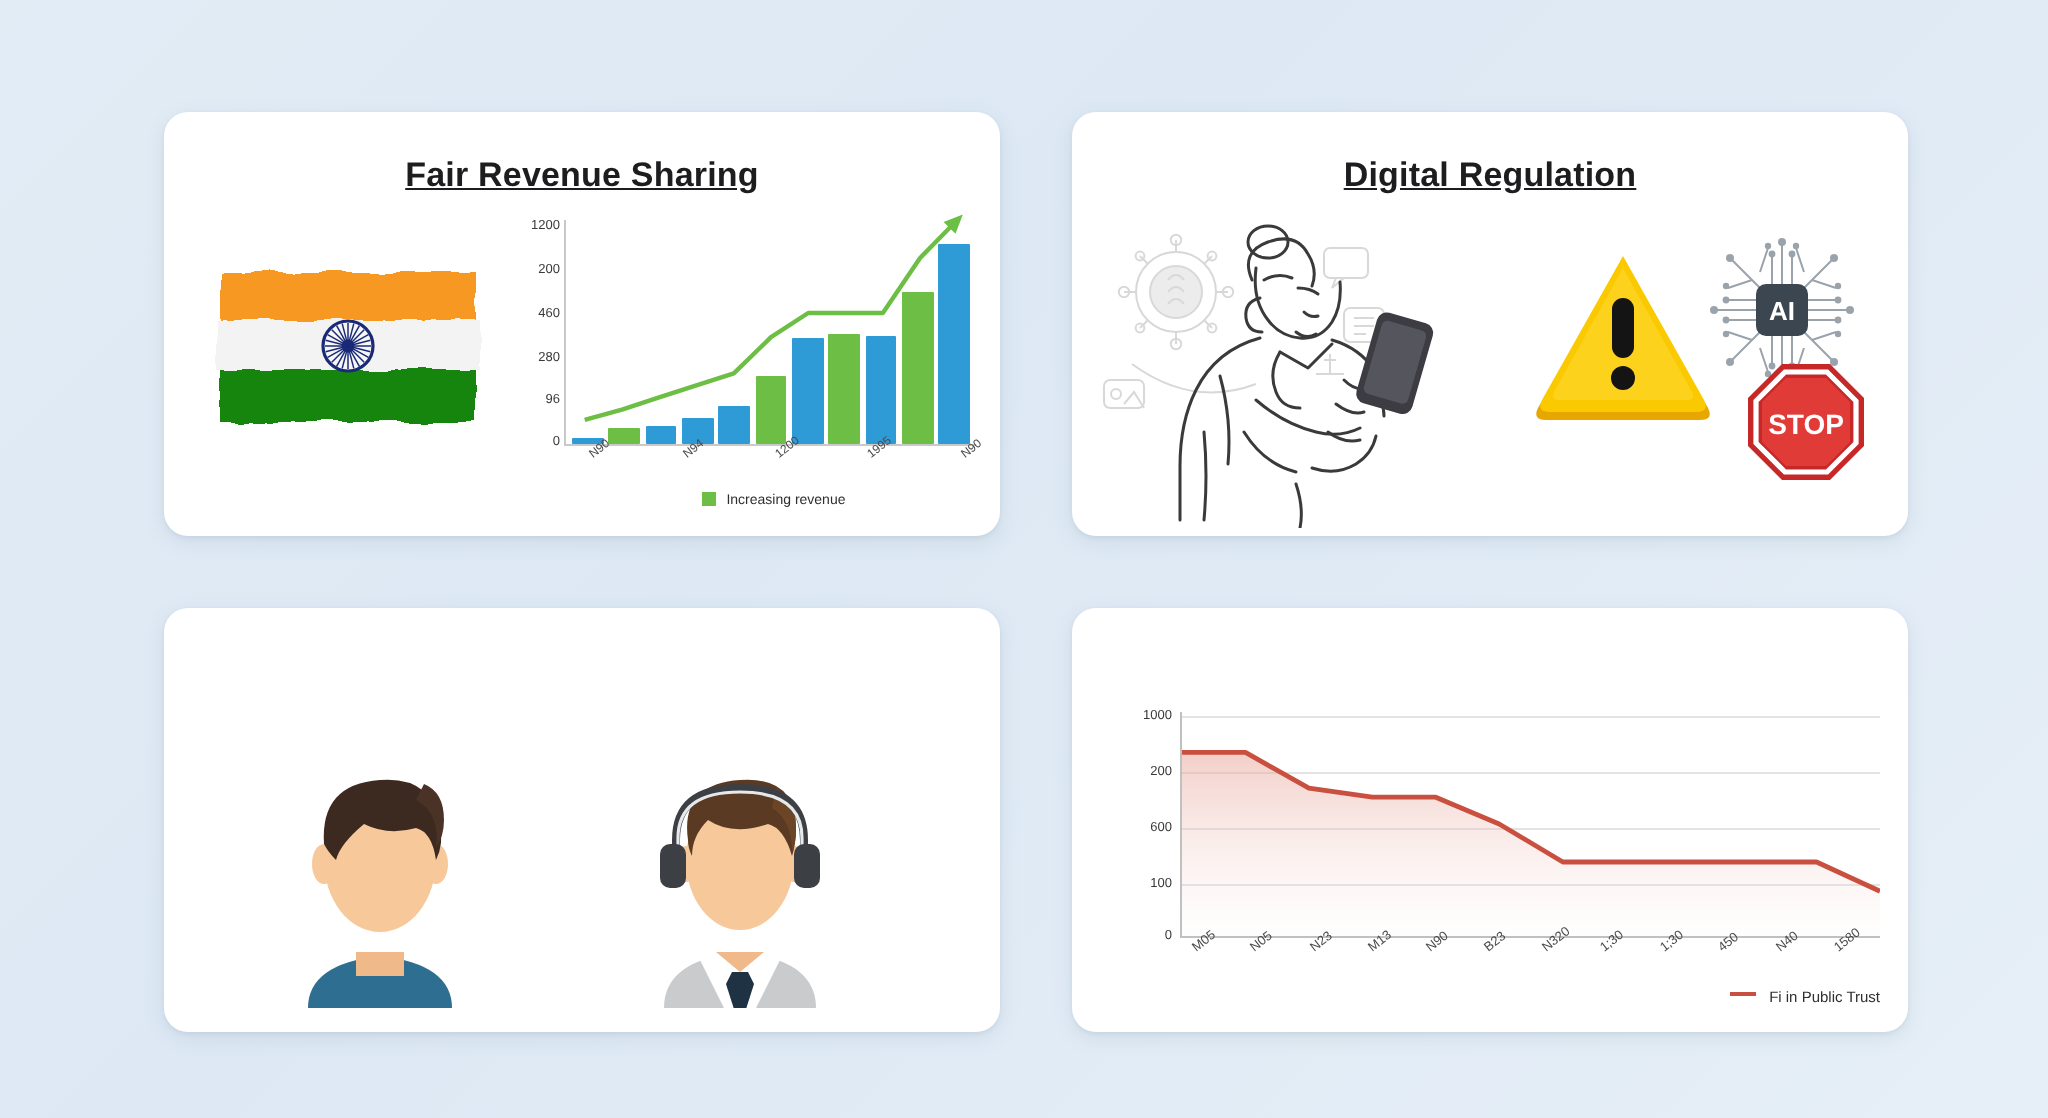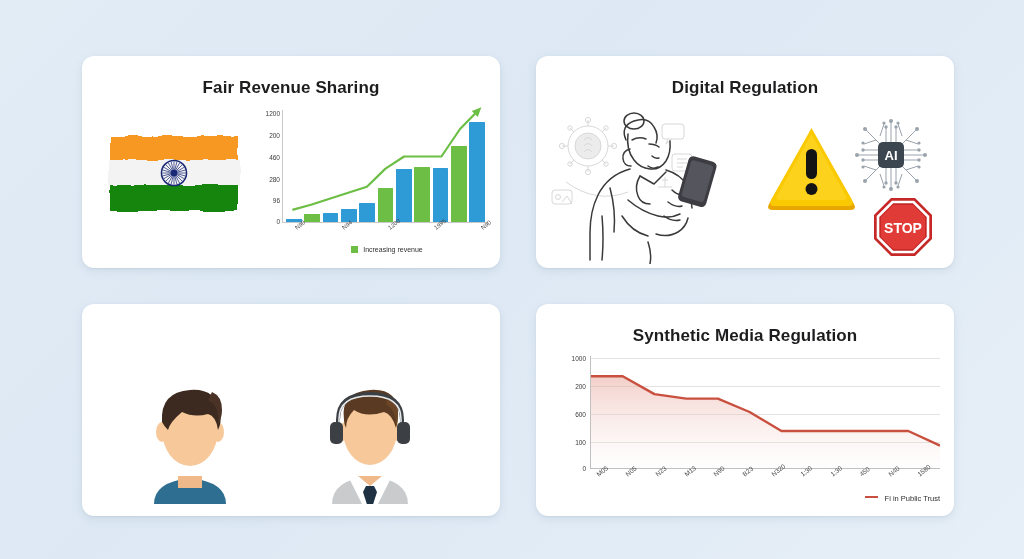--- a/index.html
+++ b/index.html
@@ -13,21 +13,21 @@
     position:absolute;left:82px;top:56px;width:872px;height:448px;
     display:grid;grid-template-columns:418px 418px;grid-template-rows:212px 212px;
     gap:36px;
   }
   .card{
     background:#ffffff;border-radius:12px;position:relative;overflow:hidden;
     box-shadow:0 3px 10px rgba(90,120,150,.13),0 1px 2px rgba(90,120,150,.10);
   }
   .card-title{
     position:absolute;left:0;right:0;top:22px;text-align:center;
-    font-size:17px;font-weight:bold;color:#1d1d1f;letter-spacing:.1px;
+    font-size:17px;font-weight:bold;color:#1d1d1f;letter-spacing:.1px;text-decoration:underline;
   }
   .card-body{position:absolute;left:0;right:0;top:48px;bottom:6px;}
 
   
   .flagwrap{position:absolute;left:18px;top:16px;width:148px;height:110px;}
   .barchart{position:absolute;left:172px;top:6px;width:238px;height:152px;}
   .ylab{position:absolute;right:0;transform:translateY(-50%);
         font-size:6.5px;color:#3a3a3a;text-align:right;white-space:nowrap;}
   .yaxis{position:absolute;left:0;top:0;width:26px;height:112px;}
   .plot{position:absolute;left:28px;top:0;right:4px;height:112px;
@@ -39,21 +39,21 @@
   .xlab{position:absolute;font-size:6px;color:#4a4a4a;white-space:nowrap;
         transform-origin:left top;transform:rotate(-38deg);}
   .legend{position:absolute;left:28px;right:0;top:136px;text-align:center;
           font-size:7px;color:#2f2f2f;white-space:nowrap;}
   .legend .swatch{display:inline-block;width:7px;height:7px;vertical-align:-1px;margin-right:3px;}
 
   
   .illus{position:absolute;left:8px;top:0px;width:210px;height:160px;}
   .warnwrap{position:absolute;left:228px;top:18px;width:95px;height:95px;}
   .aiwrap{position:absolute;left:314px;top:10px;width:82px;height:82px;}
-  .stopwrap{position:absolute;left:336px;top:92px;width:62px;height:62px;}
+  .stopwrap{position:absolute;left:336px;top:76px;width:62px;height:62px;}
 
   
   .avatar{position:absolute;top:12px;width:132px;height:140px;}
   .av-left{left:42px;}
   .av-right{left:222px;}
 
   
   .linechart{position:absolute;left:18px;top:4px;right:14px;height:150px;}
   .lc-yaxis{position:absolute;left:0;top:0;width:32px;height:112px;}
   .lc-plot{position:absolute;left:36px;top:0;right:0;height:112px;
@@ -307,21 +307,20 @@
             <path d="M35 60v-5q0-23 31-23t31 23v5" fill="none" stroke="#e6e8ea" stroke-width="1.6"></path>
             <rect x="26" y="58" width="13" height="22" rx="5" fill="#3c4044"></rect>
             <rect x="93" y="58" width="13" height="22" rx="5" fill="#3c4044"></rect>
           </svg>
         </div>
 
       </div>
     </div>
 
     <div class="card">
-      <div class="card-title">Synthetic Media Regulation</div>
       <div class="card-body">
         <div class="linechart">
           <div class="lc-yaxis">
             <div class="ylab" style="top:2px">1000</div>
             <div class="ylab" style="top:30px">200</div>
             <div class="ylab" style="top:58px">600</div>
             <div class="ylab" style="top:86px">100</div>
             <div class="ylab" style="top:112px">0</div>
           </div>
           <div class="lc-plot">

